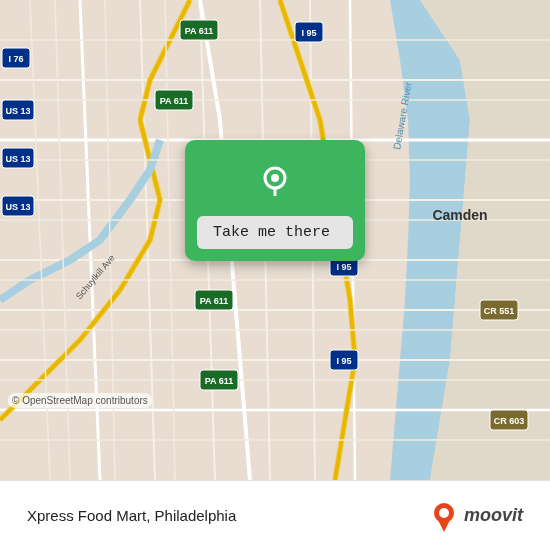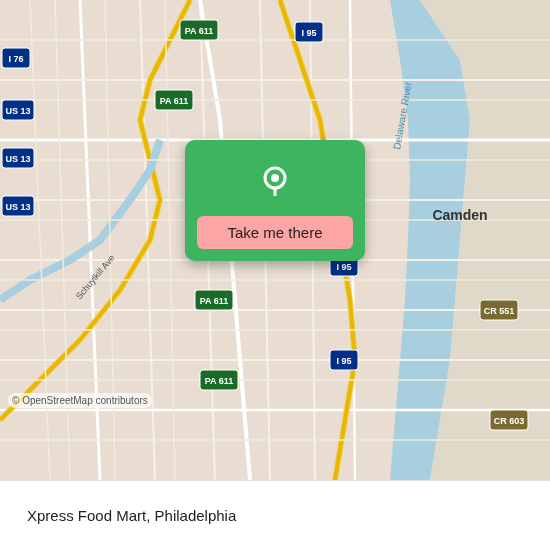--- a/index.html
+++ b/index.html
@@ -72,30 +72,31 @@
       z-index: 10;
     }
 
     .pin-icon {
       width: 50px;
       height: 50px;
       margin-bottom: 10px;
     }
 
     .take-me-there-btn {
-      background: #fca5a5;
+      background: #e5e5e5;
       color: #222;
       border: none;
       border-radius: 6px;
       padding: 8px 16px;
       font-size: 15px;
       font-weight: 500;
       cursor: pointer;
       width: 100%;
-      text-align: center;
+      text-align: left;
+      font-family: Liberation Mono, monospace;
     }
 
     
     .map-svg {
       position: absolute;
       top: 0; left: 0;
       width: 100%;
       height: 100%;
       pointer-events: none;
     }
@@ -219,13 +220,22 @@
     </svg>
     <button class="take-me-there-btn">Take me there</button>
   </div>
 
   <div class="copyright">© OpenStreetMap contributors</div>
 
 </div>
 
 <div id="bottom-bar">
   <span class="location-text">Xpress Food Mart, Philadelphia</span>
+  <div class="moovit-logo">
+
+    <svg class="moovit-icon" viewBox="0 0 32 32" xmlns="http://www.w3.org/2000/svg">
+      <ellipse cx="16" cy="13" rx="10" ry="10" fill="#e8441a"></ellipse>
+      <polygon points="10,20 16,32 22,20" fill="#e8441a"></polygon>
+      <circle cx="16" cy="13" r="5" fill="#ffffff"></circle>
+    </svg>
+    <span class="moovit-label">moovit</span>
+  </div>
 </div>
 
 </body></html>

